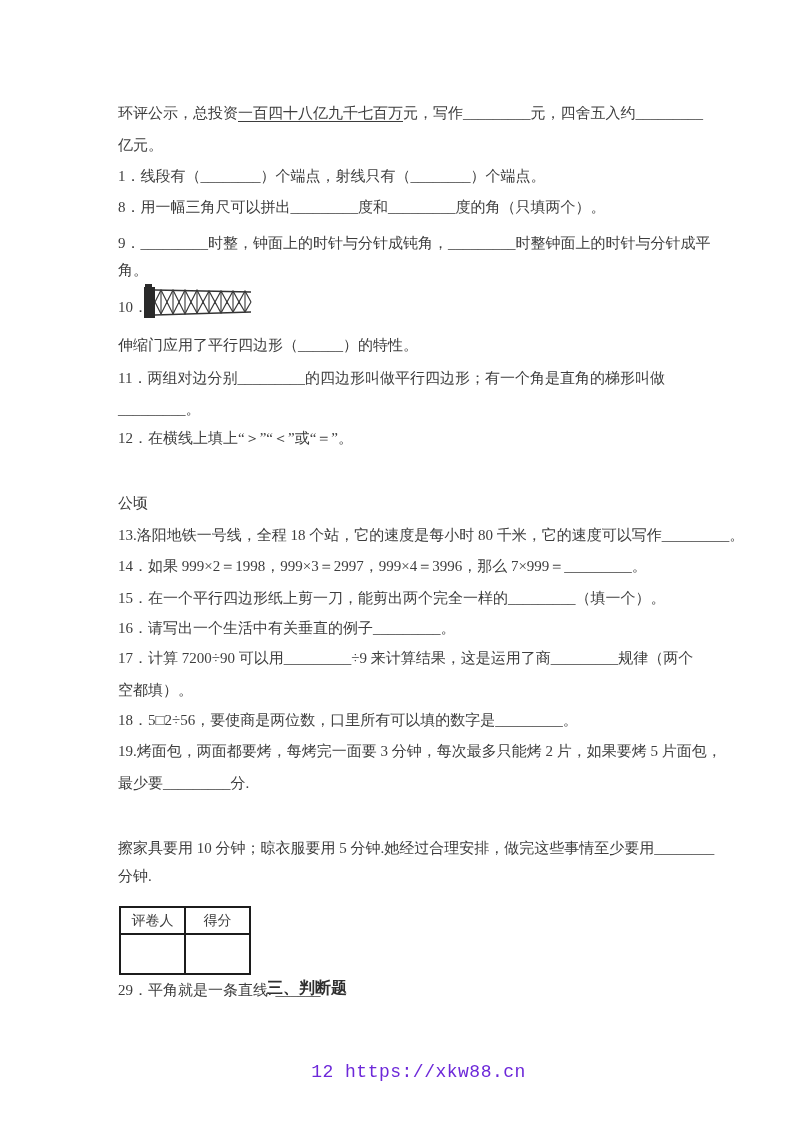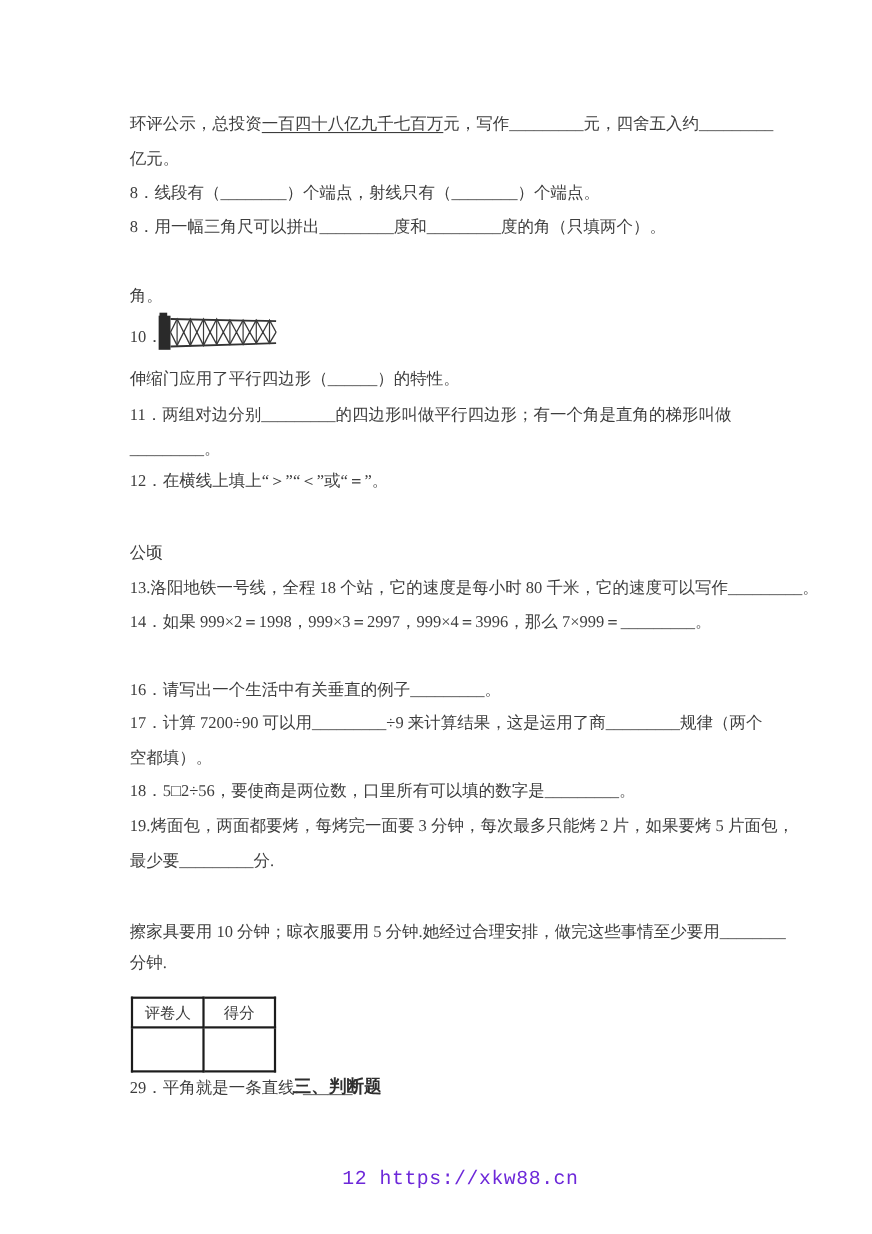--- a/index.html
+++ b/index.html
@@ -75,22 +75,23 @@
 </head>
 <body>
 
 <div id="page">
 
   <div class="line" style="top:102px">
     <span>环评公示，总投资</span><span class="u">一百四十八亿九千七百万</span><span>元，写作_________元，四舍五入约_________</span>
   </div>
 
   <div class="line" style="top:134px">亿元。</div>
-  <div class="line" style="top:165px">8．线段有（________）个端点，射线只有（________）个端点。</div>
+  <div class="line" style="top:165px">1．线段有（________）个端点，射线只有（________）个端点。</div>
   <div class="line" style="top:196px">8．用一幅三角尺可以拼出_________度和_________度的角（只填两个）。</div>
+  <div class="line" style="top:232px">9．_________时整，钟面上的时针与分针成钝角，_________时整钟面上的时针与分针成平</div>
   <div class="line" style="top:259px">角。</div>
 
   <div class="line" style="top:296px">
     <span>10．</span>
     <svg class="gate-svg" width="108" height="36" viewBox="0 0 108 36">
       <rect x="0" y="3" width="11" height="31" fill="#2a2a2a"></rect>
       <rect x="1" y="0" width="7" height="6" fill="#2a2a2a"></rect>
       <path d="M11,6 L107,8" stroke="#333" stroke-width="1.6" fill="none"></path>
       <path d="M11,31 L107,28" stroke="#333" stroke-width="1.6" fill="none"></path>
       <path d="M11,18 L17,6 L23,18 L29,6 L35,18 L41,6 L47,18 L53,6 L59,18 L65,7 L71,18 L77,7 L83,18 L89,7 L95,18 L101,7 L107,18" stroke="#3a3a3a" stroke-width="1.2" fill="none"></path>
@@ -99,20 +100,21 @@
     </svg>
   </div>
 
   <div class="line" style="top:334px">伸缩门应用了平行四边形（______）的特性。</div>
   <div class="line" style="top:367px">11．两组对边分别_________的四边形叫做平行四边形；有一个角是直角的梯形叫做</div>
   <div class="line" style="top:398px">_________。</div>
   <div class="line" style="top:427px">12．在横线上填上“＞”“＜”或“＝”。</div>
   <div class="line" style="top:492px">公顷</div>
   <div class="line" style="top:524px">13.洛阳地铁一号线，全程 18 个站，它的速度是每小时 80 千米，它的速度可以写作_________。</div>
   <div class="line" style="top:555px">14．如果 999×2＝1998，999×3＝2997，999×4＝3996，那么 7×999＝_________。</div>
+  <div class="line" style="top:587px">15．在一个平行四边形纸上剪一刀，能剪出两个完全一样的_________（填一个）。</div>
   <div class="line" style="top:617px">16．请写出一个生活中有关垂直的例子_________。</div>
   <div class="line" style="top:647px">17．计算 7200÷90 可以用_________÷9 来计算结果，这是运用了商_________规律（两个</div>
   <div class="line" style="top:679px">空都填）。</div>
   <div class="line" style="top:709px">18．5□2÷56，要使商是两位数，口里所有可以填的数字是_________。</div>
   <div class="line" style="top:740px">19.烤面包，两面都要烤，每烤完一面要 3 分钟，每次最多只能烤 2 片，如果要烤 5 片面包，</div>
   <div class="line" style="top:772px">最少要_________分.</div>
   <div class="line" style="top:837px">擦家具要用 10 分钟；晾衣服要用 5 分钟.她经过合理安排，做完这些事情至少要用________</div>
   <div class="line" style="top:865px">分钟.</div>
 
   <table class="grader-table">

